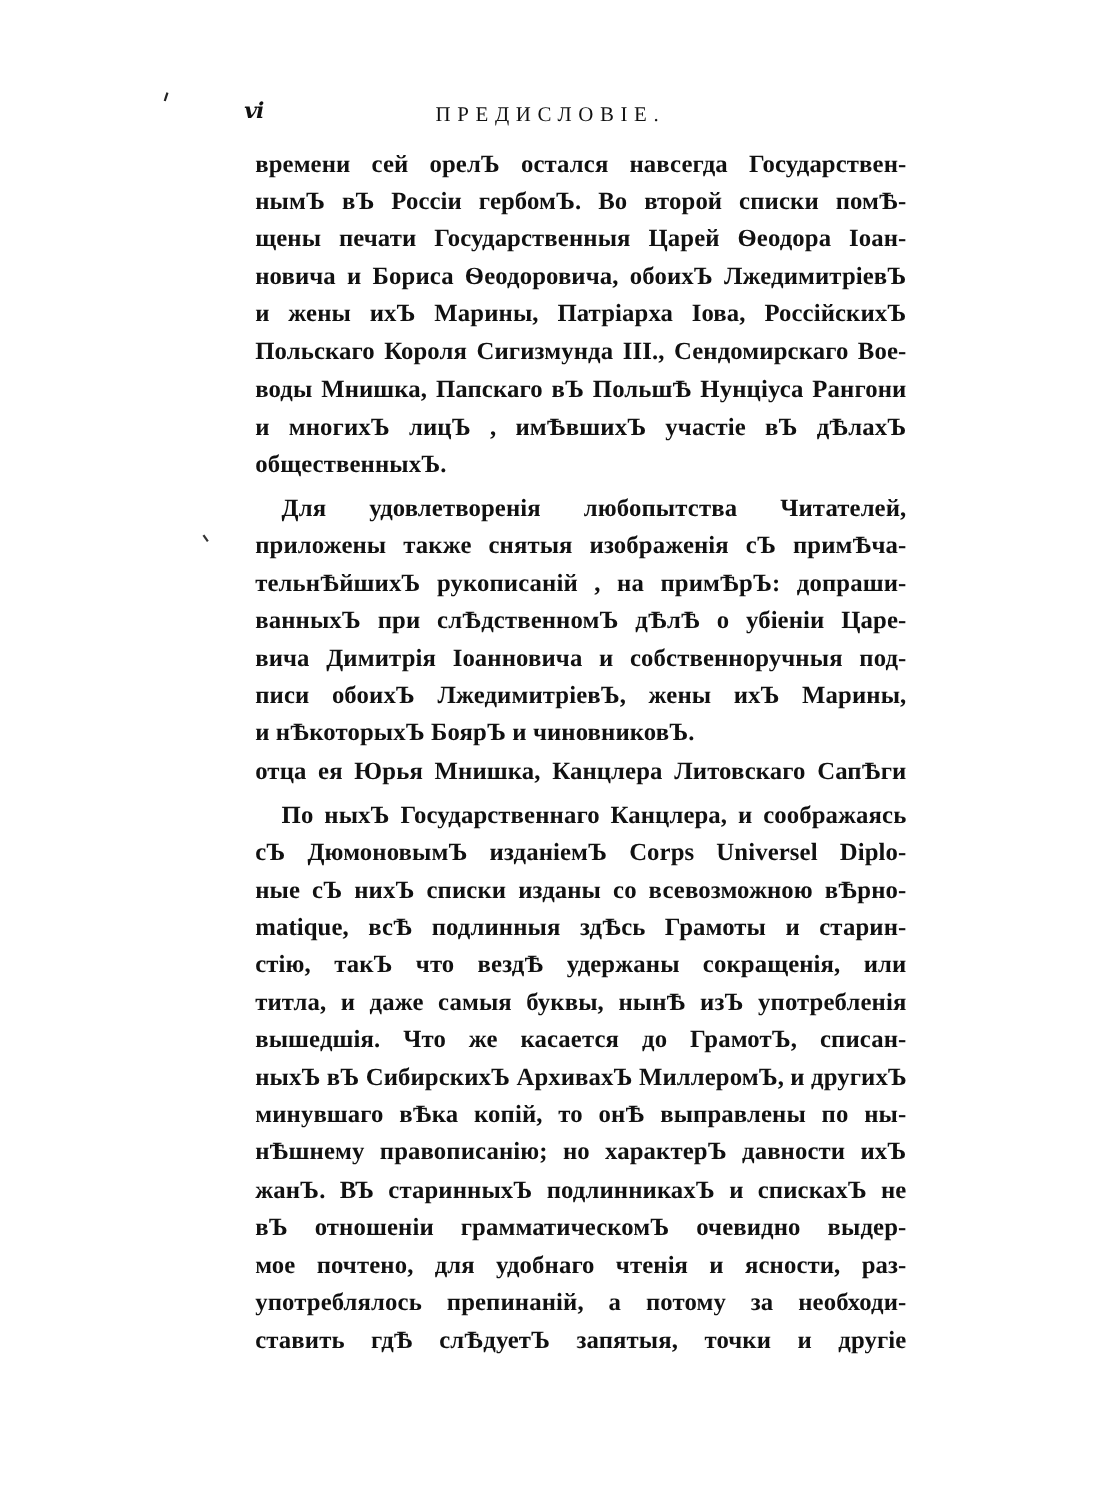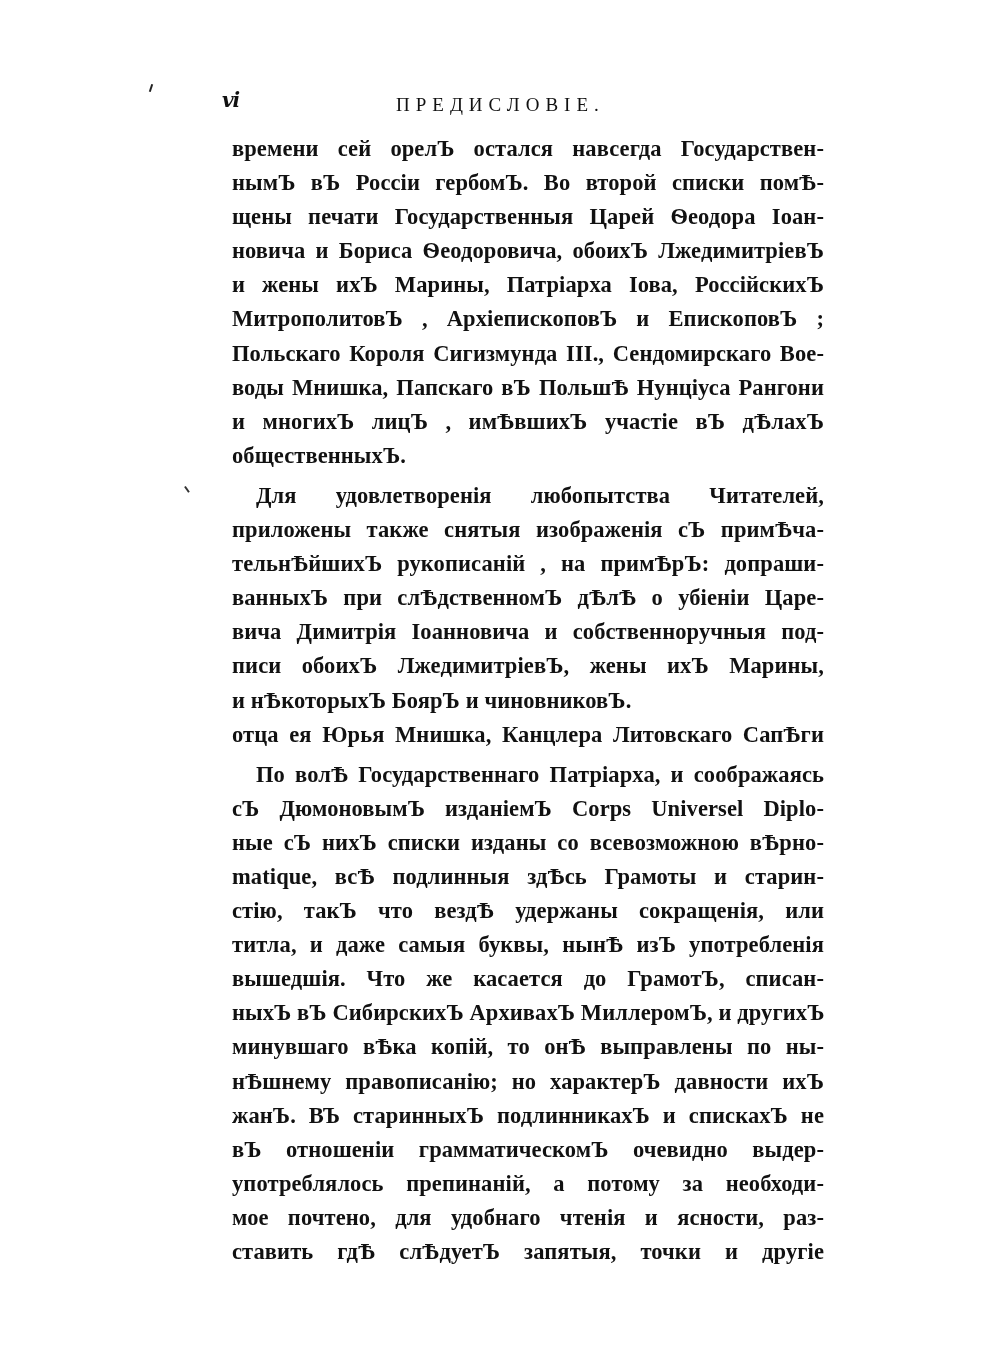--- a/index.html
+++ b/index.html
@@ -107,51 +107,50 @@
   </div>
 
   <div class="body-text">
 
     <div>
       <span class="line">времени сей орелЪ остался навсегда Государствен-</span>
       <span class="line">нымЪ вЪ Россіи гербомЪ. Во второй списки помѢ-</span>
       <span class="line">щены печати Государственныя Царей Ѳеодора Іоан-</span>
       <span class="line">новича и Бориса Ѳеодоровича, обоихЪ ЛжедимитріевЪ</span>
       <span class="line">и жены ихЪ Марины, Патріарха Іова, РоссійскихЪ</span>
-      <span class="line">МитрополитовЪ , АрхіепископовЪ и ЕпископовЪ ;</span>
       <span class="line">Польскаго Короля Сигизмунда III., Сендомирскаго Вое-</span>
       <span class="line">воды Мнишка, Папскаго вЪ ПольшѢ Нунціуса Рангони</span>
       <span class="line">и многихЪ лицЪ , имѢвшихЪ участіе вЪ дѢлахЪ</span>
       <span class="line last">общественныхЪ.</span>
     </div>
     <span class="para-gap"></span>
 
     <div>
       <span class="line indent">Для удовлетворенія любопытства Читателей,</span>
       <span class="line">приложены также снятыя изображенія сЪ примѢча-</span>
       <span class="line">тельнѢйшихЪ рукописаній , на примѢрЪ: допраши-</span>
       <span class="line">ванныхЪ при слѢдственномЪ дѢлѢ о убіеніи Царе-</span>
       <span class="line">вича Димитрія Іоанновича и собственноручныя под-</span>
       <span class="line">писи обоихЪ ЛжедимитріевЪ, жены ихЪ Марины,</span>
       <span class="line last">и нѢкоторыхЪ БоярЪ и чиновниковЪ.</span>
       <span class="line">отца ея Юрья Мнишка, Канцлера Литовскаго СапѢги</span>
     </div>
     <span class="para-gap"></span>
 
     <div>
-      <span class="line indent">По волѢ Государственнаго Патріарха, и соображаясь</span>
+      <span class="line indent">По ныхЪ Государственнаго Канцлера, и соображаясь</span>
       <span class="line">сЪ ДюмоновымЪ изданіемЪ Corps Universel Diplo-</span>
       <span class="line">ные сЪ нихЪ списки изданы со всевозможною вѢрно-</span>
       <span class="line">matique, всѢ подлинныя здѢсь Грамоты и старин-</span>
       <span class="line">стію, такЪ что вездѢ удержаны сокращенія, или</span>
       <span class="line">титла, и даже самыя буквы, нынѢ изЪ употребленія</span>
       <span class="line">вышедшія. Что же касается до ГрамотЪ, списан-</span>
       <span class="line">ныхЪ вЪ СибирскихЪ АрхивахЪ МиллеромЪ, и другихЪ</span>
       <span class="line">минувшаго вѢка копій, то онѢ выправлены по ны-</span>
       <span class="line">нѢшнему правописанію; но характерЪ давности ихЪ</span>
       <span class="line">жанЪ. ВЪ старинныхЪ подлинникахЪ и спискахЪ не</span>
       <span class="line">вЪ отношеніи грамматическомЪ очевидно выдер-</span>
+      <span class="line">мое почтено, для удобнаго чтенія и ясности, раз-</span>
       <span class="line">употреблялось препинаній, а потому за необходи-</span>
-      <span class="line">мое почтено, для удобнаго чтенія и ясности, раз-</span>
       <span class="line">ставить гдѢ слѢдуетЪ запятыя, точки и другіе</span>
     </div>
   </div>
 </div>
 
 </body></html>

